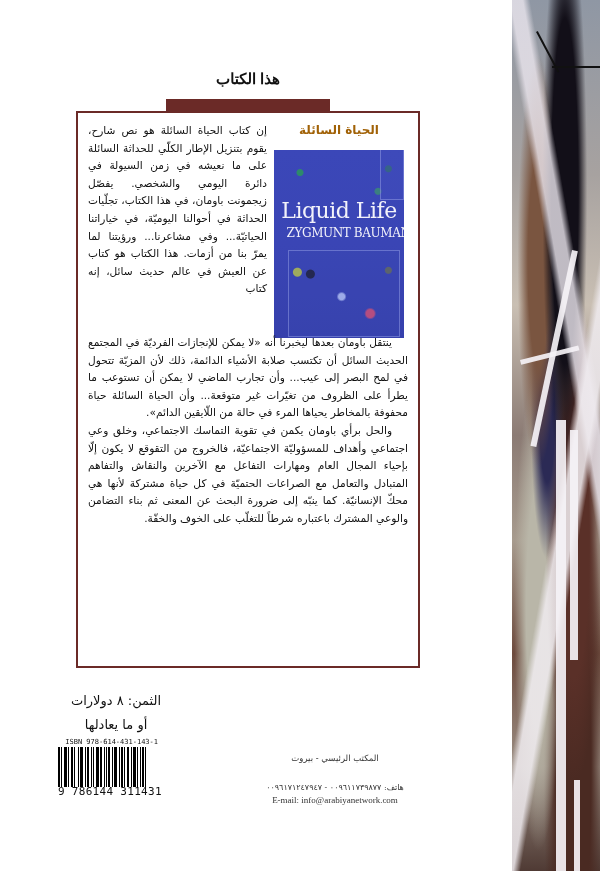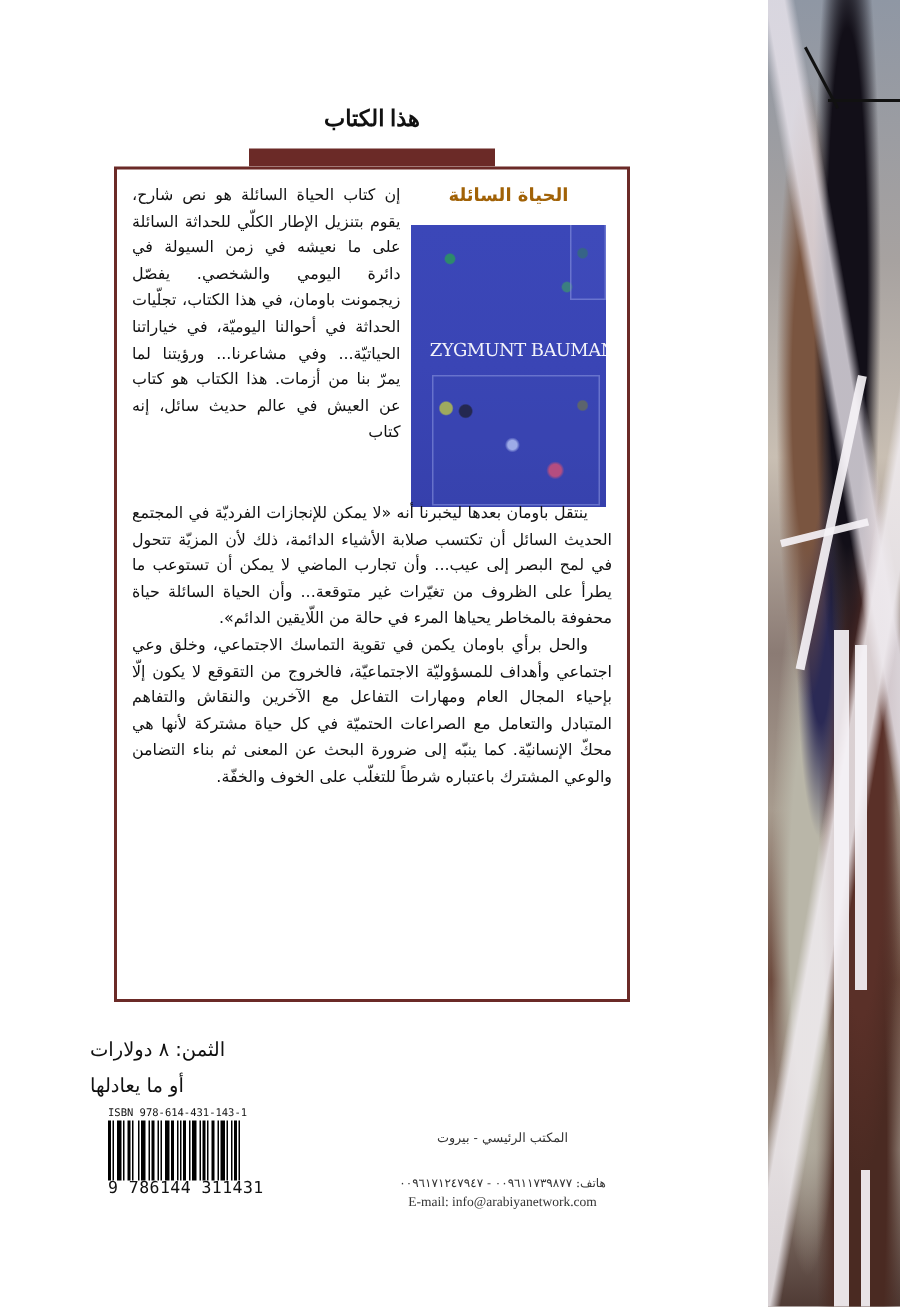--- a/index.html
+++ b/index.html
@@ -84,24 +84,24 @@
   .body-text {
     position:absolute; direction:rtl; text-align:justify; text-align-last:right;
     font-family:"DejaVu Sans", sans-serif; font-size:10.6px; line-height:17.6px; color:#111;
   }
   .t-top { left:88px; top:122px; width:179px; }
   .t-full { left:88px; top:334px; width:320px; }
   .t-full p { margin:0; }
   .t-full p.indent { text-indent:16px; }
 
   .price {
-    position:absolute; left:60px; top:689px; width:112px; direction:rtl; text-align:left;
+    position:absolute; left:60px; top:689px; width:112px; direction:rtl; text-align:center;
     font-size:13px; line-height:24px; color:#111;
   }
-  .barcode-wrap { position:absolute; left:72px; top:738px; width:100px; }
+  .barcode-wrap { position:absolute; left:58px; top:738px; width:100px;text-align:right; }
   .isbn-top {
     font-family:"DejaVu Sans Mono", monospace; font-size:7px; letter-spacing:0px; color:#111;
     white-space:nowrap;
   }
   .bars { display:flex; height:40px; margin-top:1px; align-items:stretch; }
   .bars span { display:block; background:#000; height:100%; }
   .isbn-bottom {
     font-family:"DejaVu Sans Mono", monospace; font-size:11px; color:#111; margin-top:-2px; white-space:nowrap; letter-spacing:0.3px;
   }
   .publisher {
@@ -120,20 +120,21 @@
   <div class="header-title">هذا الكتاب</div>
   <div class="header-bar"></div>
 
   <div class="box"></div>
 
   <div class="cover-title">الحياة السائلة</div>
 
   <div class="cover">
     <div class="pool-top"></div>
     <div class="pool-main"></div>
+    <div class="cover-text1">Liquid Life</div>
     <div class="cover-text2">ZYGMUNT BAUMAN</div>
   </div>
 
   <div class="body-text t-top">إن كتاب الحياة السائلة هو نص شارح، يقوم بتنزيل الإطار الكلّي للحداثة السائلة على ما نعيشه في زمن السيولة في دائرة اليومي والشخصي. يفصّل زيجمونت باومان، في هذا الكتاب، تجلّيات الحداثة في أحوالنا اليوميّة، في خياراتنا الحياتيّة... وفي مشاعرنا... ورؤيتنا لما يمرّ بنا من أزمات. هذا الكتاب هو كتاب عن العيش في عالم حديث سائل، إنه كتاب</div>
 
   <div class="body-text t-full">
     <p class="indent">ينتقل باومان بعدها ليخبرنا أنه «لا يمكن للإنجازات الفرديّة في المجتمع الحديث السائل أن تكتسب صلابة الأشياء الدائمة، ذلك لأن المزيّة تتحول في لمح البصر إلى عيب... وأن تجارب الماضي لا يمكن أن تستوعب ما يطرأ على الظروف من تغيّرات غير متوقعة... وأن الحياة السائلة حياة محفوفة بالمخاطر يحياها المرء في حالة من اللّايقين الدائم».</p>
     <p class="indent">والحل برأي باومان يكمن في تقوية التماسك الاجتماعي، وخلق وعي اجتماعي وأهداف للمسؤوليّة الاجتماعيّة، فالخروج من التقوقع لا يكون إلّا بإحياء المجال العام ومهارات التفاعل مع الآخرين والنقاش والتفاهم المتبادل والتعامل مع الصراعات الحتميّة في كل حياة مشتركة لأنها هي محكّ الإنسانيّة. كما ينبّه إلى ضرورة البحث عن المعنى ثم بناء التضامن والوعي المشترك باعتباره شرطاً للتغلّب على الخوف والخفّة.</p>
   </div>
 

